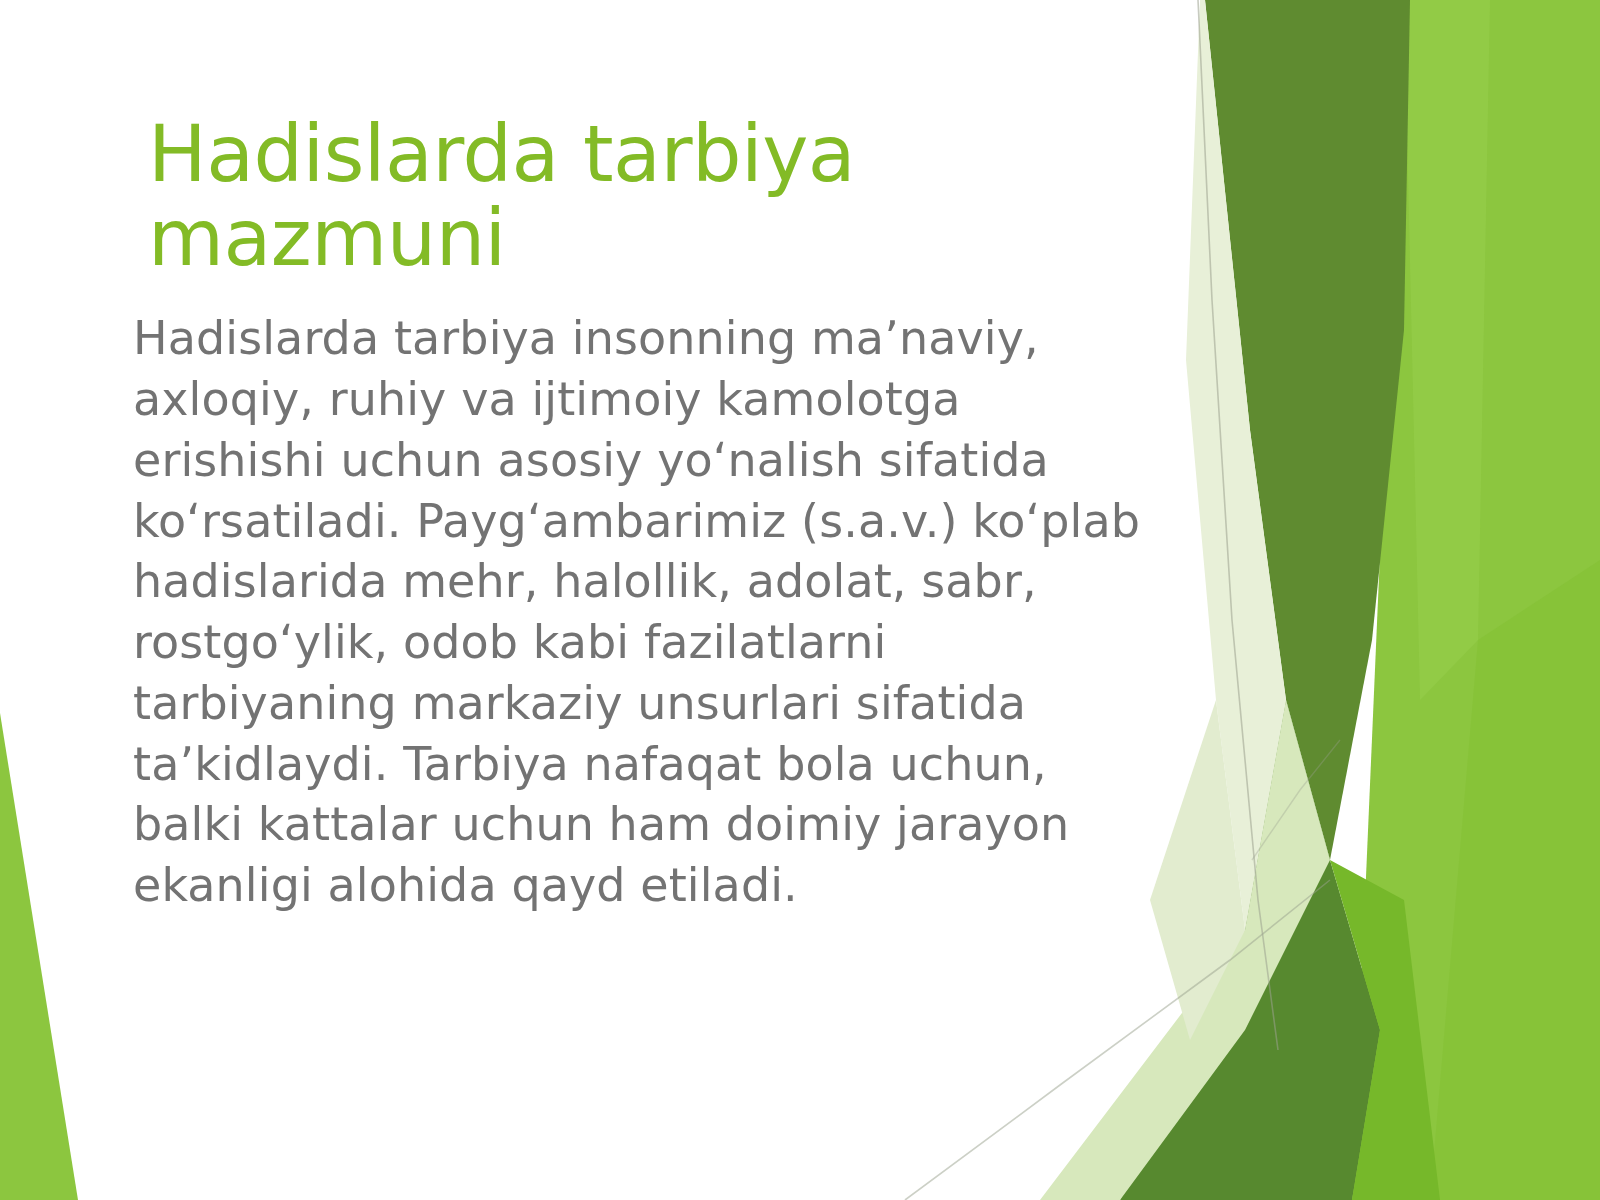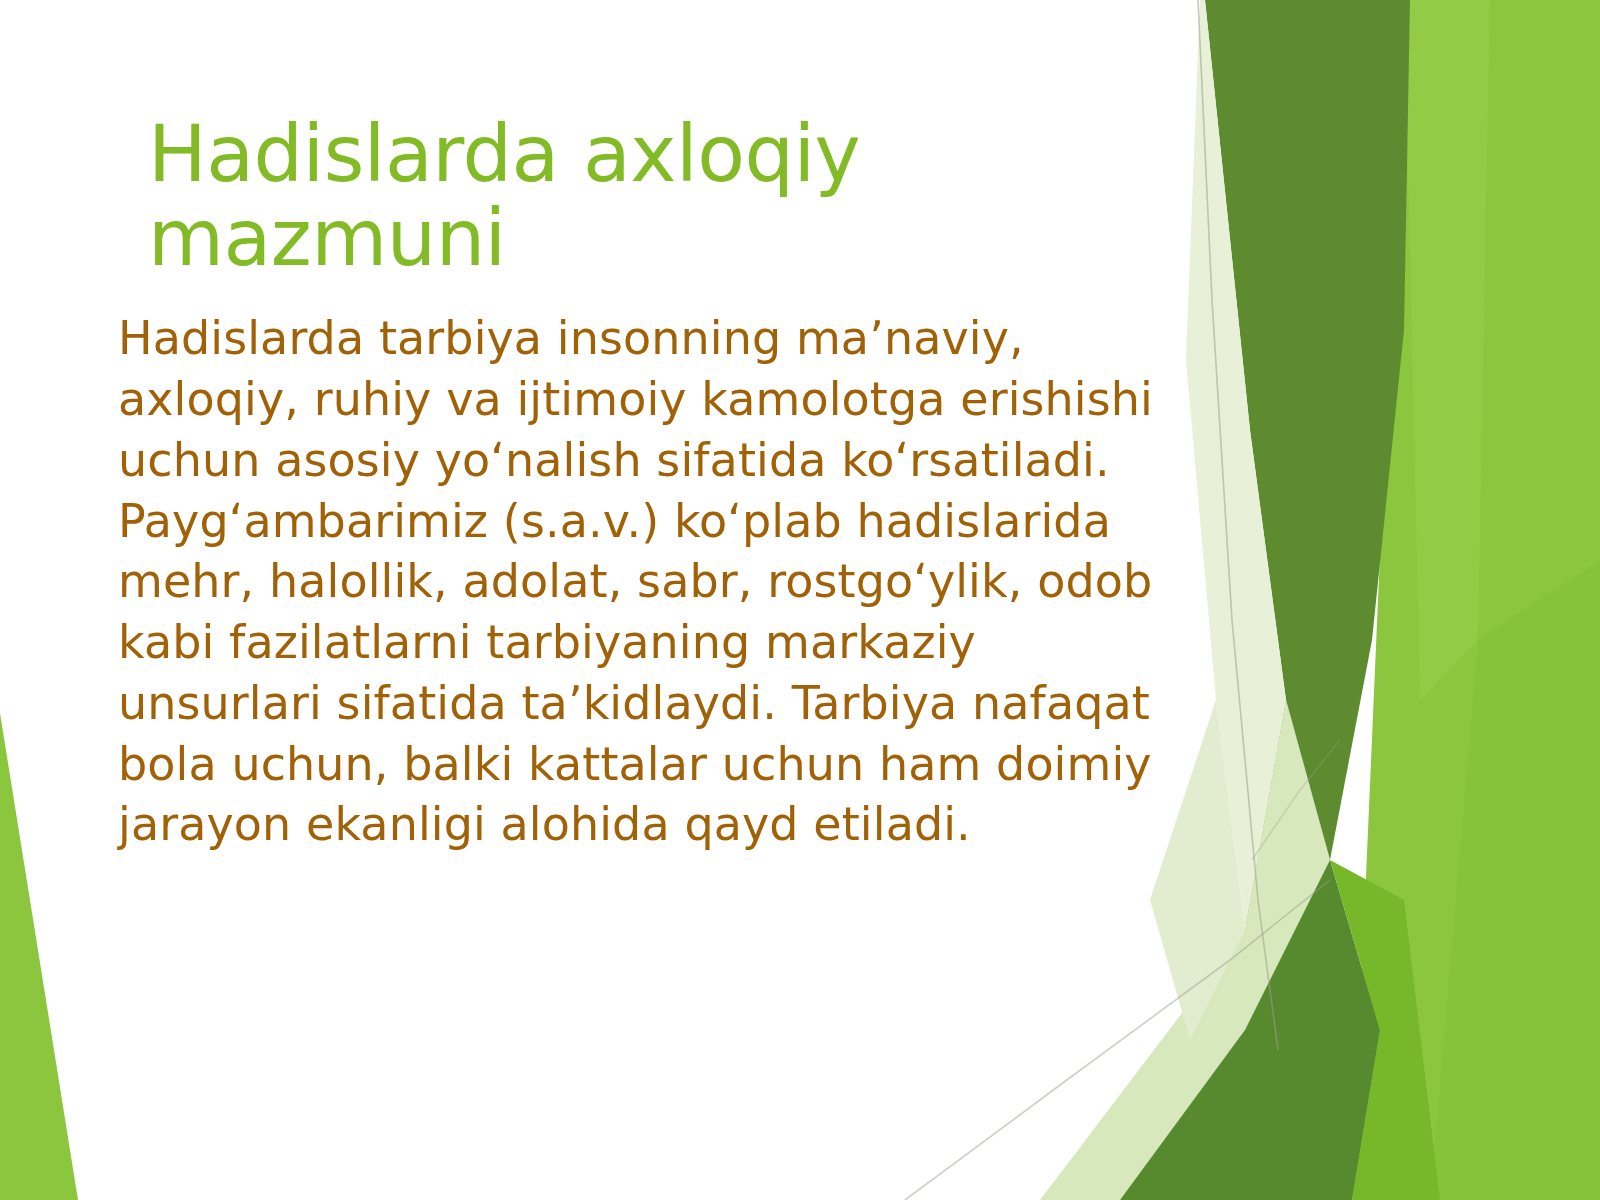--- a/index.html
+++ b/index.html
@@ -38,22 +38,22 @@
     font-weight: 400;
     letter-spacing: -0.5px;
     color: #83BB26;
     margin: 0 0 28px 30px;
     white-space: pre-line;
   }
   #slide-body {
     font-size: 46px;
     line-height: 1.32;
     font-weight: 400;
-    color: #a16207;
-    margin: 0;
+    color: #737373;
+    margin: 15px;
     letter-spacing: 0.1px;
   }
 </style>
 </head>
 <body>
 
 <div id="slide">
 
   <svg id="bg-decor" viewBox="0 0 1600 1200" preserveAspectRatio="none" aria-hidden="true">
 
@@ -80,18 +80,18 @@
     <polygon points="1216,700 1245,930 1190,1040 1150,900" fill="#E2ECCF"></polygon>
 
     <polyline points="1198,0 1212,300 1232,620 1258,900 1278,1050" fill="none" stroke="#9AA18E" stroke-width="1.6" opacity="0.55"></polyline>
 
     <polyline points="905,1200 1060,1085 1230,960 1330,880" fill="none" stroke="#9AA18E" stroke-width="1.6" opacity="0.5"></polyline>
 
     <polyline points="1252,860 1300,790 1340,740" fill="none" stroke="#9AA18E" stroke-width="1.4" opacity="0.35"></polyline>
   </svg>
 
   <div id="content">
-    <h1 id="slide-title">Hadislarda axloqiy mazmuni</h1>
+    <h1 id="slide-title">Hadislarda tarbiya mazmuni</h1>
 
     <p id="slide-body">Hadislarda tarbiya insonning maʼnaviy, axloqiy, ruhiy va ijtimoiy kamolotga erishishi uchun asosiy yoʻnalish sifatida koʻrsatiladi. Paygʻambarimiz (s.a.v.) koʻplab hadislarida mehr, halollik, adolat, sabr, rostgoʻylik, odob kabi fazilatlarni tarbiyaning markaziy unsurlari sifatida taʼkidlaydi. Tarbiya nafaqat bola uchun, balki kattalar uchun ham doimiy jarayon ekanligi alohida qayd etiladi.</p>
   </div>
 
 </div>
 
 </body></html>

